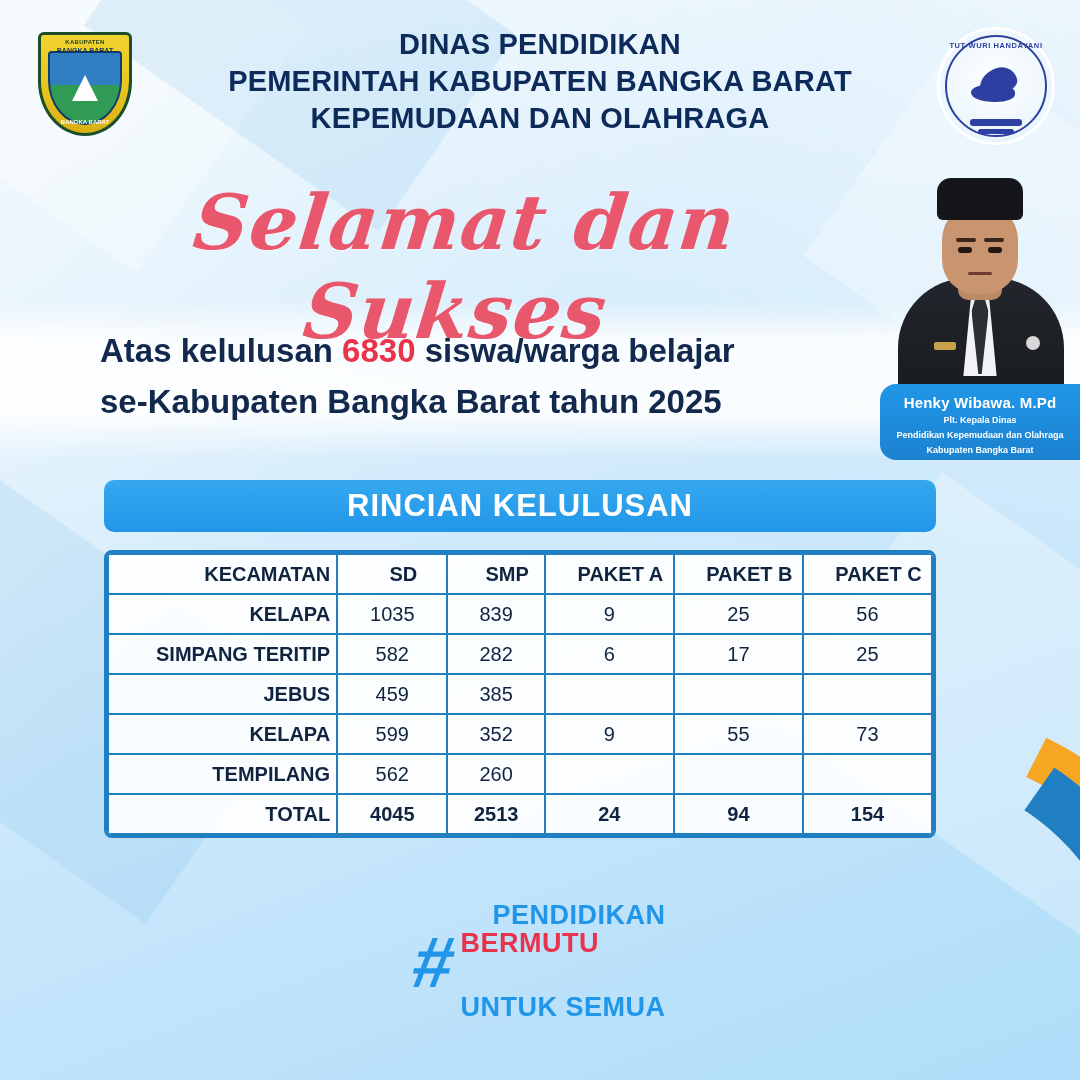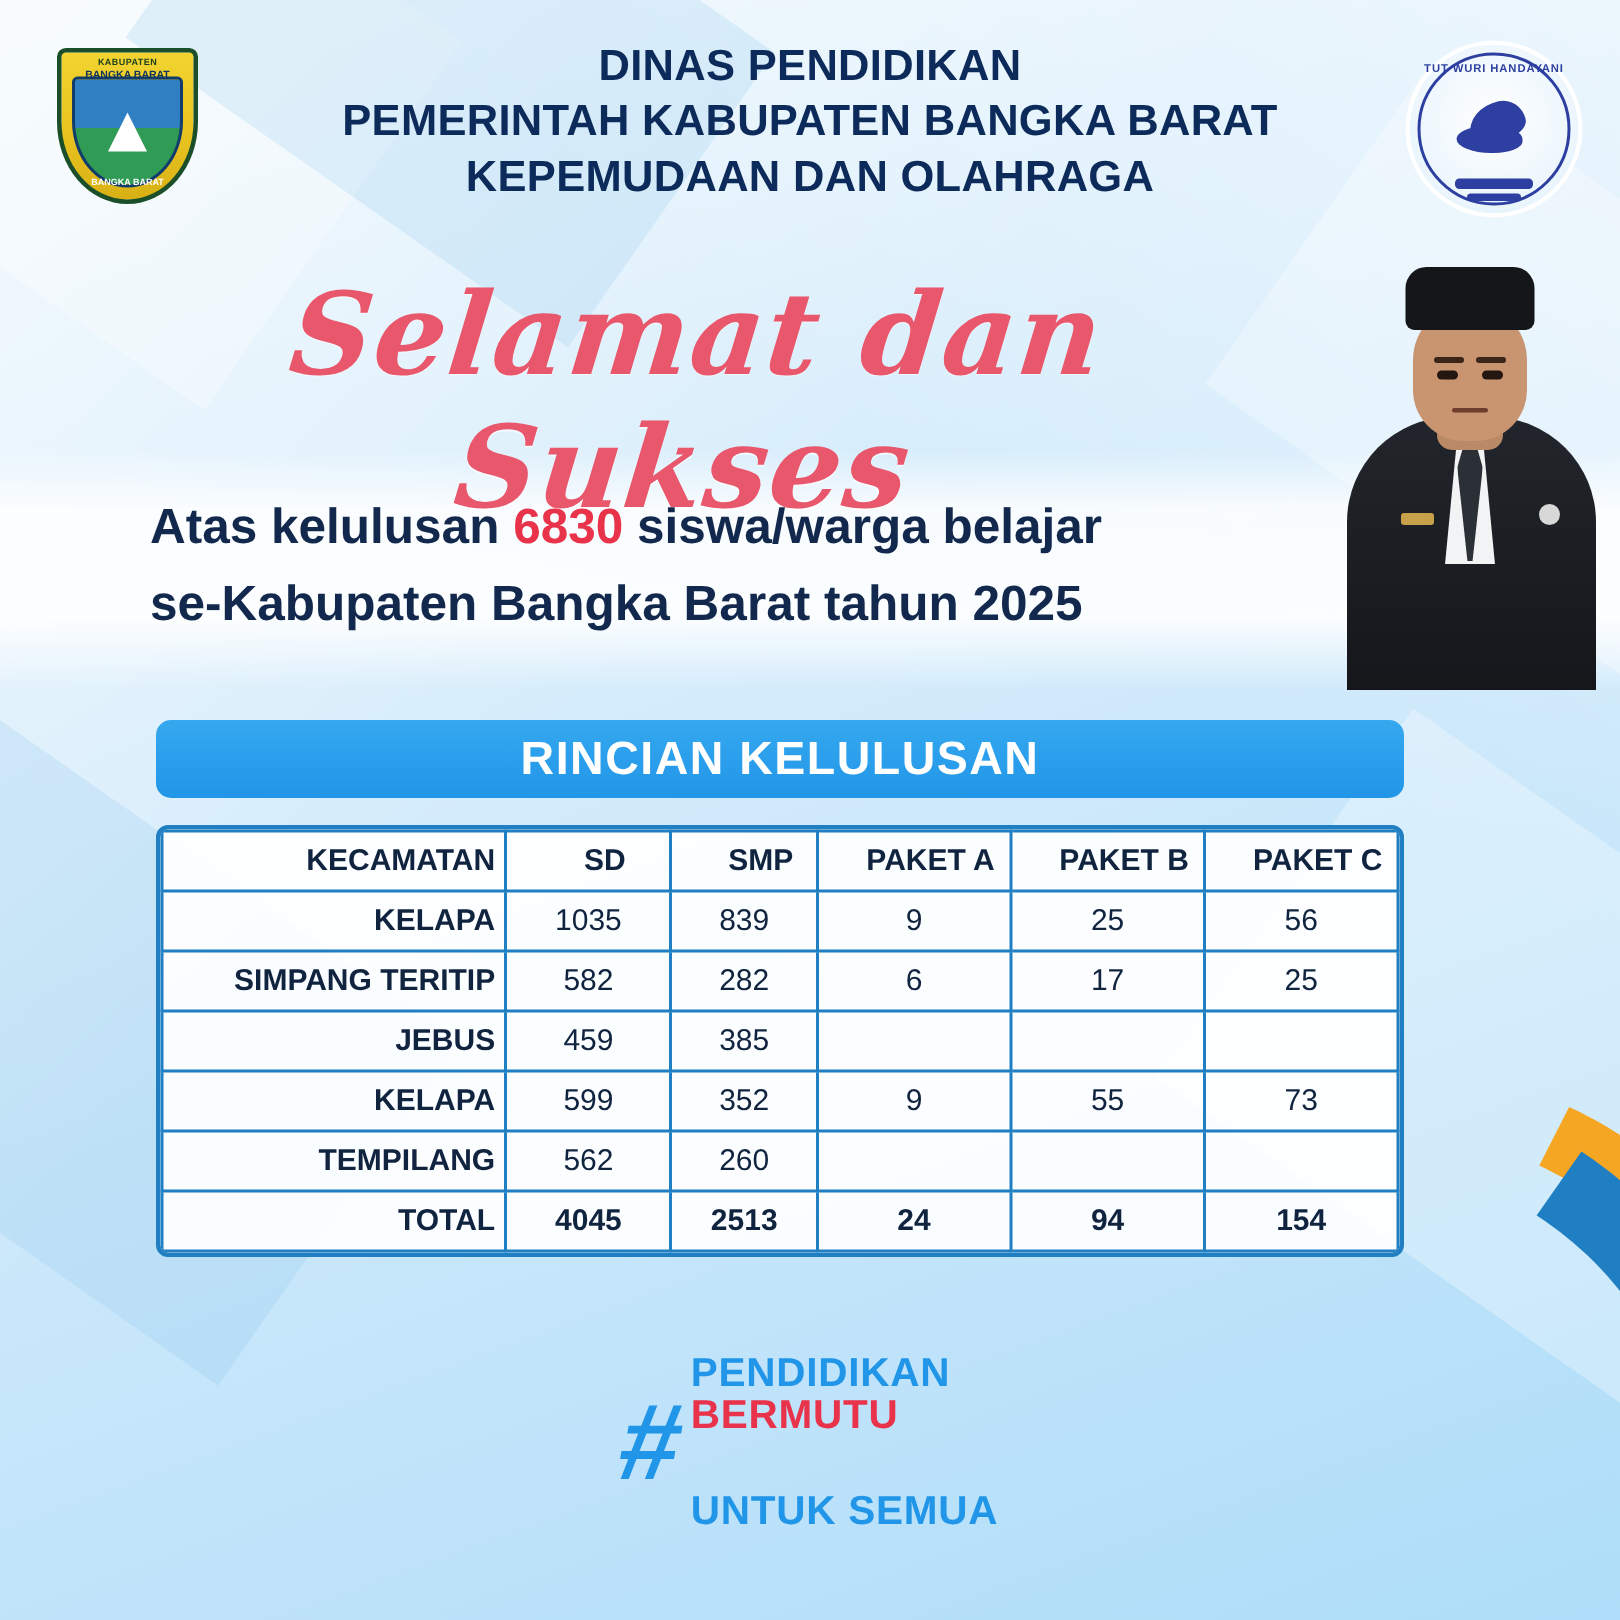--- a/index.html
+++ b/index.html
@@ -240,21 +240,21 @@
   
   .hashtag {
     position:absolute; left:0; right:0; top:912px; height:100px;
     display:flex; align-items:center; justify-content:center;
   }
   .hash-sym {
     font-size:72px; font-weight:bold; color:#2196e8; line-height:1;
     margin-right:6px; transform:skewX(-10deg);
   }
   .hash-lines { line-height:1.02; }
-  .hl1 { font-size:27px; font-weight:bold; color:#2196e8; letter-spacing:0.5px; }
+  .hl1 { font-size:27px; font-weight:bold; color:#2196e8; letter-spacing:0.5px;text-align:right; }
   .hl2 { font-size:27px; font-weight:bold; color:#e8334a; letter-spacing:0.5px; }
   .hl3 { font-size:27px; font-weight:bold; color:#2196e8; letter-spacing:0.5px;margin-top:37px; }
 
   
   .swoosh-orange {
     position:absolute; right:-120px; bottom:-180px; width:520px; height:460px;
     border-radius:50%;
     background:transparent;
     border:44px solid #f5a623;
     border-left-color:transparent; border-top-color:transparent;
@@ -332,20 +332,26 @@
         <div class="brow l"></div>
         <div class="brow r"></div>
         <div class="eye l"></div>
         <div class="eye r"></div>
         <div class="mouth"></div>
       </div>
       <div class="peci"></div>
       <div class="badge-pin"></div>
       <div class="badge-pin2"></div>
     </div>
+    <div class="namecard">
+      <div class="nm">Henky Wibawa. M.Pd</div>
+      <div class="rl">Plt. Kepala Dinas</div>
+      <div class="rl">Pendidikan Kepemudaan dan Olahraga</div>
+      <div class="rl">Kabupaten Bangka Barat</div>
+    </div>
   </div>
 
   <div class="banner">RINCIAN KELULUSAN</div>
 
   <div class="tablewrap">
     <table>
       <colgroup>
         <col class="c0">
           <col class="c1">
           <col class="c2">

